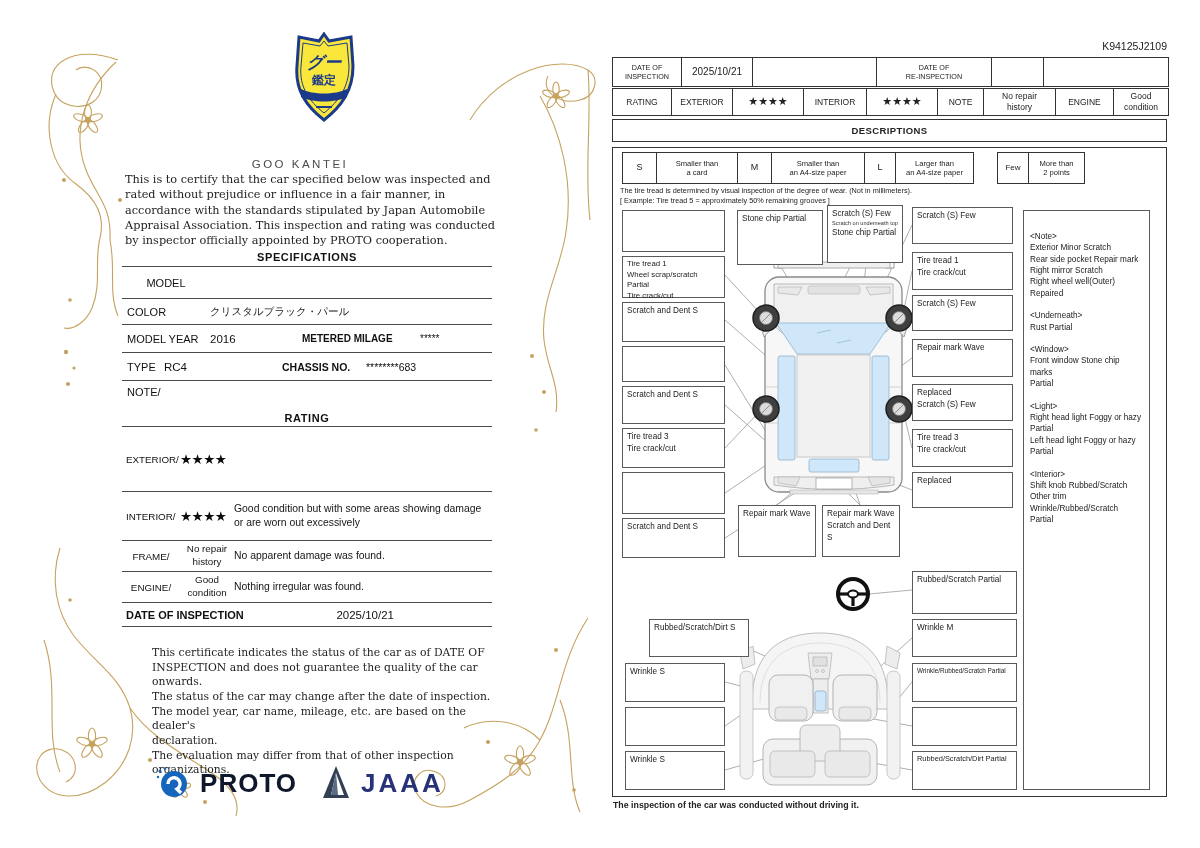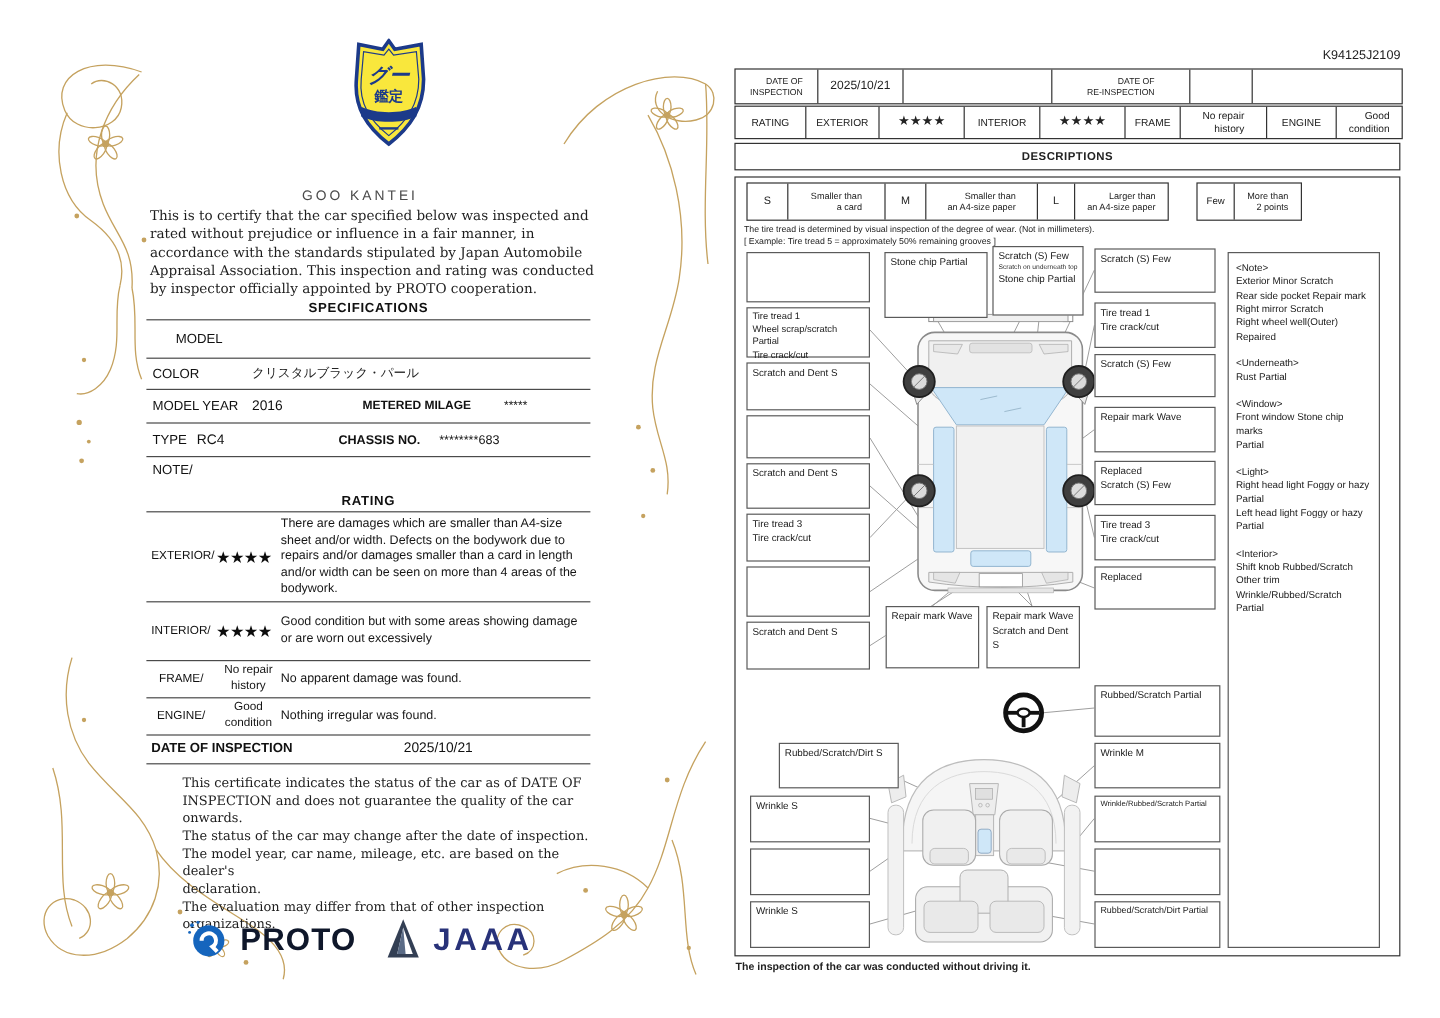--- a/index.html
+++ b/index.html
@@ -20,27 +20,27 @@
   .lbl{font-size:11px;color:#111;}
   .val{font-size:11.5px;color:#111;}
   .jp{font-size:10.5px;line-height:1.4;}
   .stars{font-size:13.5px;color:#0c0c0c;letter-spacing:-.5px;}
   .rtext{font-size:10.4px;line-height:1.3;color:#151515;}
   .ctr{text-align:center;}
   
   .rp-head{font-size:10.5px;font-weight:700;letter-spacing:.4px;margin-top:40px;}
   .rtbl{display:flex;border:1.3px solid #333;background:#fff;z-index:2;}
   .rcell{border-right:1.3px solid #333;display:flex;align-items:center;justify-content:center;
-         text-align:right;white-space:pre-line;line-height:1.25;}
+         text-align:center;white-space:pre-line;line-height:1.25;}
   .rcell:last-child{border-right:none;}
   .box{position:absolute;border:1px solid #5a5a5a;background:#fff;padding:2px 4px;
        font-size:8.2px;line-height:1.45;color:#1b1b1b;z-index:3;box-sizing:border-box;}
   .box .sm{font-size:5.6px;line-height:1.25;color:#333;}
   .box .xs{font-size:6.4px;}
-  .notes{position:absolute;border:1px solid #5a5a5a;background:#fff;padding:7px 6px;
+  .notes{position:absolute;border:1px solid #5a5a5a;background:#fff;padding:20px 6px;
          font-size:8.2px;line-height:1.38;color:#1b1b1b;z-index:3;box-sizing:border-box;}
   .legend-lbl{font-size:9px;}
   .legend-txt{font-size:7.6px;}
   .footnote{font-size:7.3px;color:#222;}
   .diagram{position:absolute;z-index:1;pointer-events:none;}
 </style>
 </head>
 <body>
 
 <div id="stage">
@@ -170,21 +170,20 @@
       <div class="lbl" style="padding-left:5px">NOTE/</div>
     </div>
   </div>
 
   <div class="abs sec-head" style="left:122px;top:412px;width:370px;z-index:2">RATING</div>
 
   <div class="abs ltable" style="left:122px;top:426px;width:370px">
     <div class="lrow" style="min-height:64px">
       <div class="lbl" style="width:58px;font-size:9.8px;padding-left:4px;box-sizing:border-box">EXTERIOR/</div>
       <div class="stars" style="width:54px">★★★★</div>
-      <div class="rtext" style="flex:1;padding:3px 0">There are damages which are smaller than A4-size sheet and/or width. Defects on the bodywork due to repairs and/or damages smaller than a card in length and/or width can be seen on more than 4 areas of the bodywork.</div>
     </div>
     <div class="lrow" style="min-height:48px">
       <div class="lbl" style="width:58px;font-size:9.8px;padding-left:4px;box-sizing:border-box">INTERIOR/</div>
       <div class="stars" style="width:54px">★★★★</div>
       <div class="rtext" style="flex:1;padding:3px 0">Good condition but with some areas showing damage or are worn out excessively</div>
     </div>
     <div class="lrow" style="min-height:30px">
       <div class="lbl ctr" style="width:58px;font-size:9.8px">FRAME/</div>
       <div class="rtext ctr prel" style="width:54px;font-size:9.8px">No repair
 history</div>
@@ -239,21 +238,21 @@
     <div class="rcell" style="width:51px"></div>
     <div class="rcell" style="flex:1"></div>
   </div>
 
   <div class="abs rtbl" style="left:612px;top:88px;width:555px;height:26px">
     <div class="rcell" style="width:58px;font-size:8.5px">RATING</div>
     <div class="rcell" style="width:60px;font-size:8.5px">EXTERIOR</div>
     <div class="rcell" style="width:70px;font-size:11px">★★★★</div>
     <div class="rcell" style="width:62px;font-size:8.5px">INTERIOR</div>
     <div class="rcell" style="width:70px;font-size:11px">★★★★</div>
-    <div class="rcell" style="width:45px;font-size:8.5px">FRAME</div>
+    <div class="rcell" style="width:45px;font-size:8.5px">NOTE</div>
     <div class="rcell" style="width:71px;font-size:8.5px">No repair
 history</div>
     <div class="rcell" style="width:57px;font-size:8.5px">ENGINE</div>
     <div class="rcell" style="flex:1;font-size:8.5px">Good
 condition</div>
   </div>
 
   <div class="abs" style="left:612px;top:119px;width:555px;height:23px;border:1.3px solid #333;display:flex;align-items:center;justify-content:center;font-size:9.5px;font-weight:700;letter-spacing:.4px;z-index:2;box-sizing:border-box">DESCRIPTIONS</div>
 
   <div class="abs" style="left:612px;top:147px;width:555px;height:650px;border:1.3px solid #333;z-index:0;box-sizing:border-box"></div>

